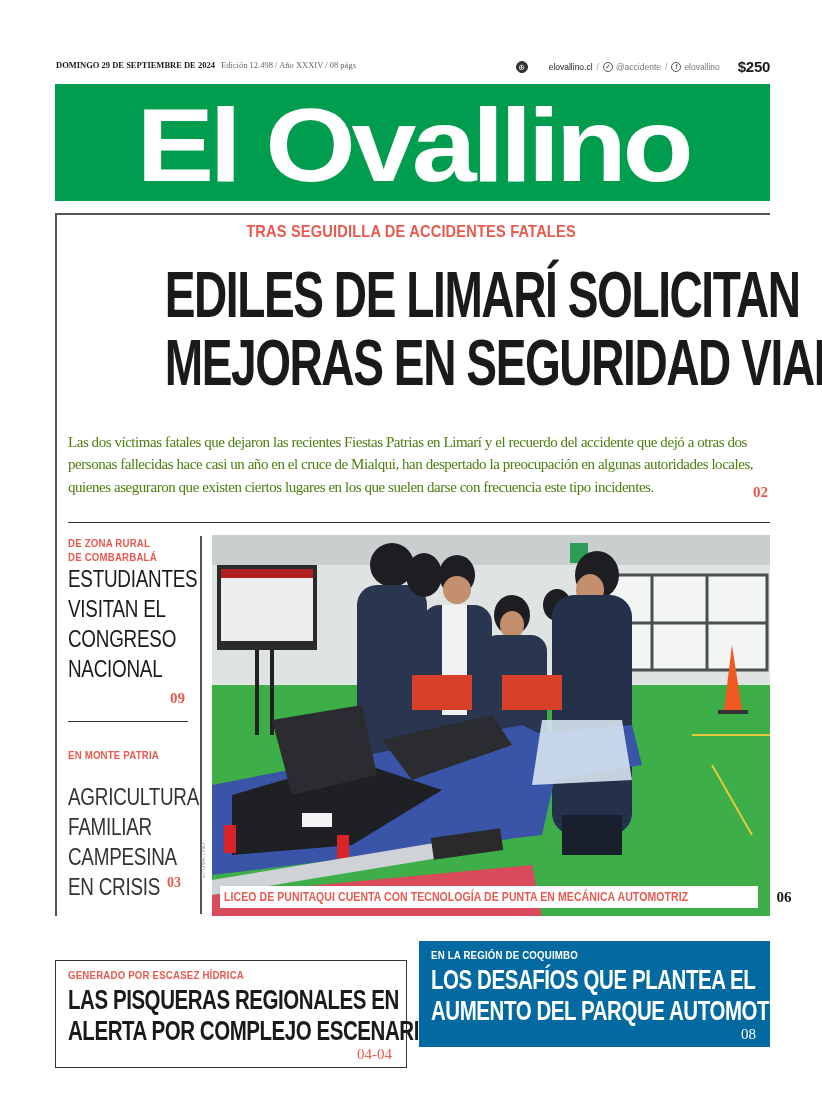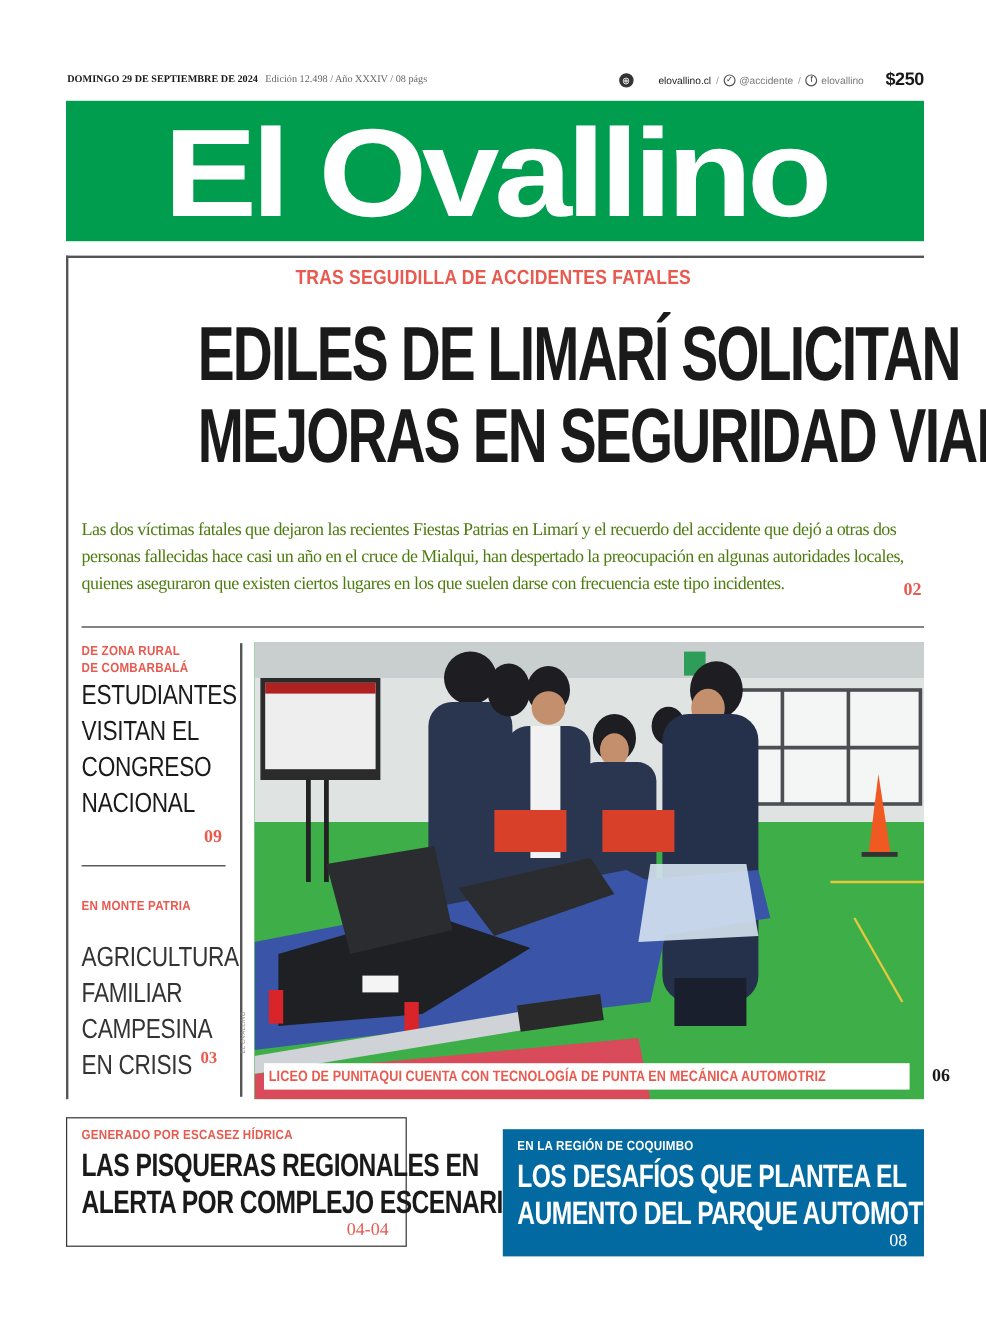--- a/index.html
+++ b/index.html
@@ -45,21 +45,21 @@
   .credit { position: absolute; left: 200px; top: 878px; font-size: 5px; color: #888; transform: rotate(-90deg); transform-origin: left top; white-space: nowrap; letter-spacing: 0.3px; }
 
   
   .photo { position: absolute; left: 212px; top: 535px; width: 558px; height: 381px; overflow: hidden; background: #3fae4b; }
   .photo svg { display: block; }
   .caption-bar { position: absolute; left: 220px; top: 886px; width: 538px; height: 22px; background: #ffffff; display: flex; align-items: center; padding: 0 6px 0 4px; }
   .caption-text { color: #e85a4f; font-weight: bold; font-size: 12.5px; letter-spacing: 0.1px; transform: scaleX(0.84); transform-origin: left; white-space: nowrap; }
   .caption-ref { font-family: "Liberation Serif", serif; font-weight: bold; font-size: 15px; color: #1a1a1a; }
 
   
-  .box-left { position: absolute; left: 55px; top: 931px; width: 284px; height: 108px; border: 1.5px solid #333; padding: 8px 12px; }
+  .box-left { position: absolute; left: 55px; top: 960px; width: 352px; height: 108px; border: 1.5px solid #333; padding: 8px 12px; }
   .box-right { position: absolute; left: 419px; top: 941px; width: 351px; height: 106px; background: #0369a1; padding: 8px 12px; }
   .box-kicker { font-weight: bold; font-size: 11px; letter-spacing: 0.2px; transform: scaleX(0.88); transform-origin: left; white-space: nowrap; }
   .box-left .box-kicker { color: #e85a4f; }
   .box-right .box-kicker { color: #ffffff; }
   .box-head { font-weight: bold; font-size: 27px; line-height: 31px; letter-spacing: -0.6px; transform: scaleX(0.76); transform-origin: left; white-space: nowrap; margin-top: 4px; }
   .box-left .box-head { color: #1a1a1a; }
   .box-right .box-head { color: #ffffff; }
   .box-ref { position: absolute; right: 14px; bottom: 4px; font-family: "Liberation Serif", serif; font-size: 15px; }
   .box-left .box-ref { color: #e85a4f; }
   .box-right .box-ref { color: #ffffff; }

